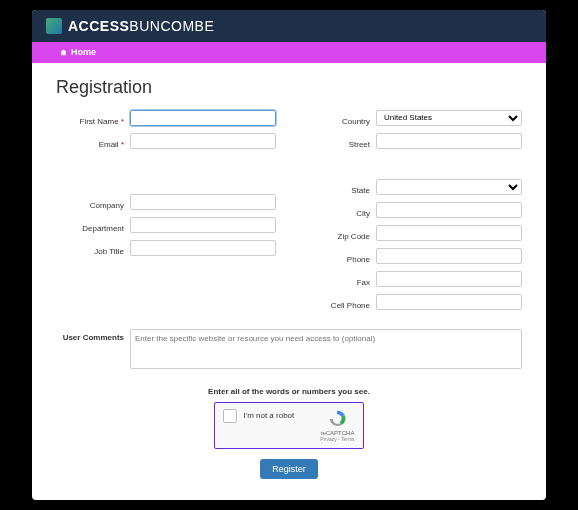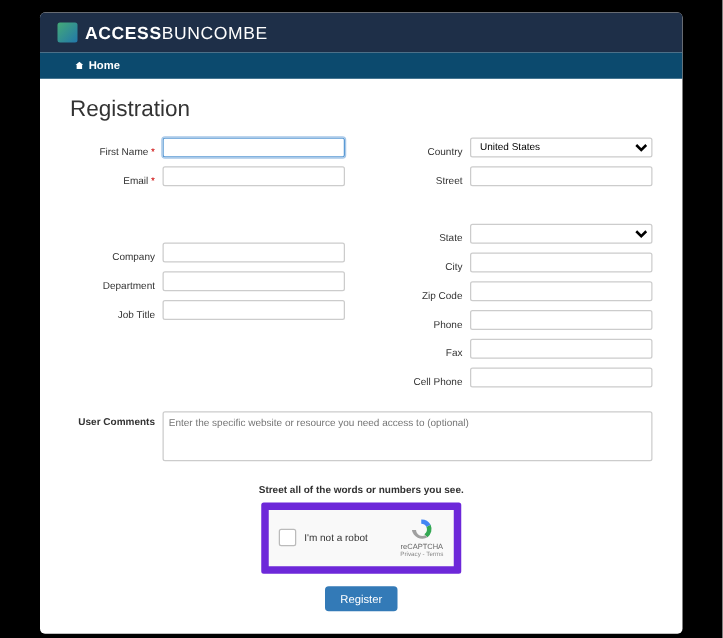--- a/index.html
+++ b/index.html
@@ -2,40 +2,40 @@
 <html><head>
 <meta charset="utf-8">
 <style>
 * { box-sizing: border-box; margin: 0; padding: 0; }
 body { font-family: Arial, Helvetica, sans-serif; background: #000; padding: 10px; }
 .frame { background: #fff; width: 514px; min-height: 490px; margin: 0 auto; border-radius: 4px; overflow: hidden; }
 .topbar { background: #1e2f48; color: #fff; padding: 8px 14px; display: flex; align-items: center; font-size: 14px; }
 .topbar .logo { width: 16px; height: 16px; background: linear-gradient(135deg,#4a7 0%,#27a 100%); border-radius: 2px; margin-right: 6px; display:inline-block;}
 .topbar .brand-bold { font-weight: 700; letter-spacing: 0.5px; }
 .topbar .brand-light { font-weight: 300; letter-spacing: 0.5px; }
-.navbar { background: #0c4a6e; color: #fff; padding: 5px 28px; font-size: 9px; }
+.navbar { background: #d946ef; color: #fff; padding: 5px 28px; font-size: 9px; }
 .navbar .home { display: inline-flex; align-items: center; gap: 4px; font-weight: bold; }
 .navbar .home svg { width: 7px; height: 7px; fill: #fff; }
 .content { padding: 14px 24px 18px 24px; }
 h1 { font-weight: 400; font-size: 18px; color: #333; margin-bottom: 10px; }
 .form-grid { display: grid; grid-template-columns: 1fr 1fr; gap: 0 26px; }
 .col { display: flex; flex-direction: column; }
 .row { display: flex; align-items: flex-end; margin-bottom: 5px; min-height: 18px; }
 .row label { width: 74px; text-align: right; font-size: 8px; color: #333; padding-right: 6px; }
 .row label .req { color: #c00; }
 .row input[type=text], .row select { flex: 1; border: 1px solid #ccc; height: 16px; font-size: 8px; padding: 0 3px; border-radius: 2px; }
 .row input.focused { border-color: #5b9bd5; outline: 1px solid #a8c8e8; }
 .row select { background:#fff; }
 .spacer { height: 38px; }
 .comments-row { display: flex; margin-top: 14px; }
 .comments-row label { width: 74px; text-align: right; font-size: 8px; color: #333; padding-right: 6px; padding-top: 4px; font-weight: bold; }
 .comments-row textarea { flex: 1; border: 1px solid #ccc; height: 40px; font-size: 8px; padding: 4px; border-radius: 2px; resize: none; font-family: inherit; }
 .captcha-section { text-align: center; margin-top: 18px; }
 .captcha-title { font-size: 8px; font-weight: bold; color: #333; margin-bottom: 6px; }
-.captcha-box { display: inline-flex; align-items: center; border: 6px solid #6d28d9; background: #f9f9f9; padding: 6px 8px; border-radius: 2px; gap: 26px; }
+.captcha-box { display: inline-flex; align-items: flex-start; border: 1px solid #6d28d9; background: #f9f9f9; padding: 6px 8px; border-radius: 2px; gap: 26px; }
 .captcha-left { display: flex; align-items: center; gap: 6px; }
 .captcha-check { width: 14px; height: 14px; border: 1px solid #bbb; background: #fff; border-radius: 2px; }
 .captcha-text { font-size: 8px; color: #333; }
 .captcha-right { text-align: center; }
 .captcha-logo { width: 20px; height: 20px; margin: 0 auto 1px; }
 .captcha-brand { font-size: 6px; color: #666; }
 .captcha-terms { font-size: 5px; color: #888; }
 .register-btn { display:block; margin: 10px auto 0; background: #337ab7; color: #fff; border: none; padding: 5px 12px; font-size: 9px; border-radius: 3px; cursor: pointer; }
 </style>
 </head>
@@ -124,21 +124,21 @@
       </div>
 
     </div>
 
     <div class="comments-row">
       <label>User Comments</label>
       <textarea placeholder="Enter the specific website or resource you need access to (optional)" style=""></textarea>
     </div>
 
     <div class="captcha-section">
-      <div class="captcha-title">Street all of the words or numbers you see.</div>
+      <div class="captcha-title">Enter all of the words or numbers you see.</div>
       <div class="captcha-box">
         <div class="captcha-left">
           <div class="captcha-check"></div>
           <div class="captcha-text">I'm not a robot</div>
         </div>
         <div class="captcha-right">
           <div class="captcha-logo">
             <svg viewBox="0 0 24 24">
                 <path fill="#4285f4" d="M12 2a10 10 0 0 1 9 5l-4 2a6 6 0 0 0-5-3z"></path>
                 <path fill="#34a853" d="M21 7a10 10 0 0 1-3 12l-3-3a6 6 0 0 0 2-7z"></path>

